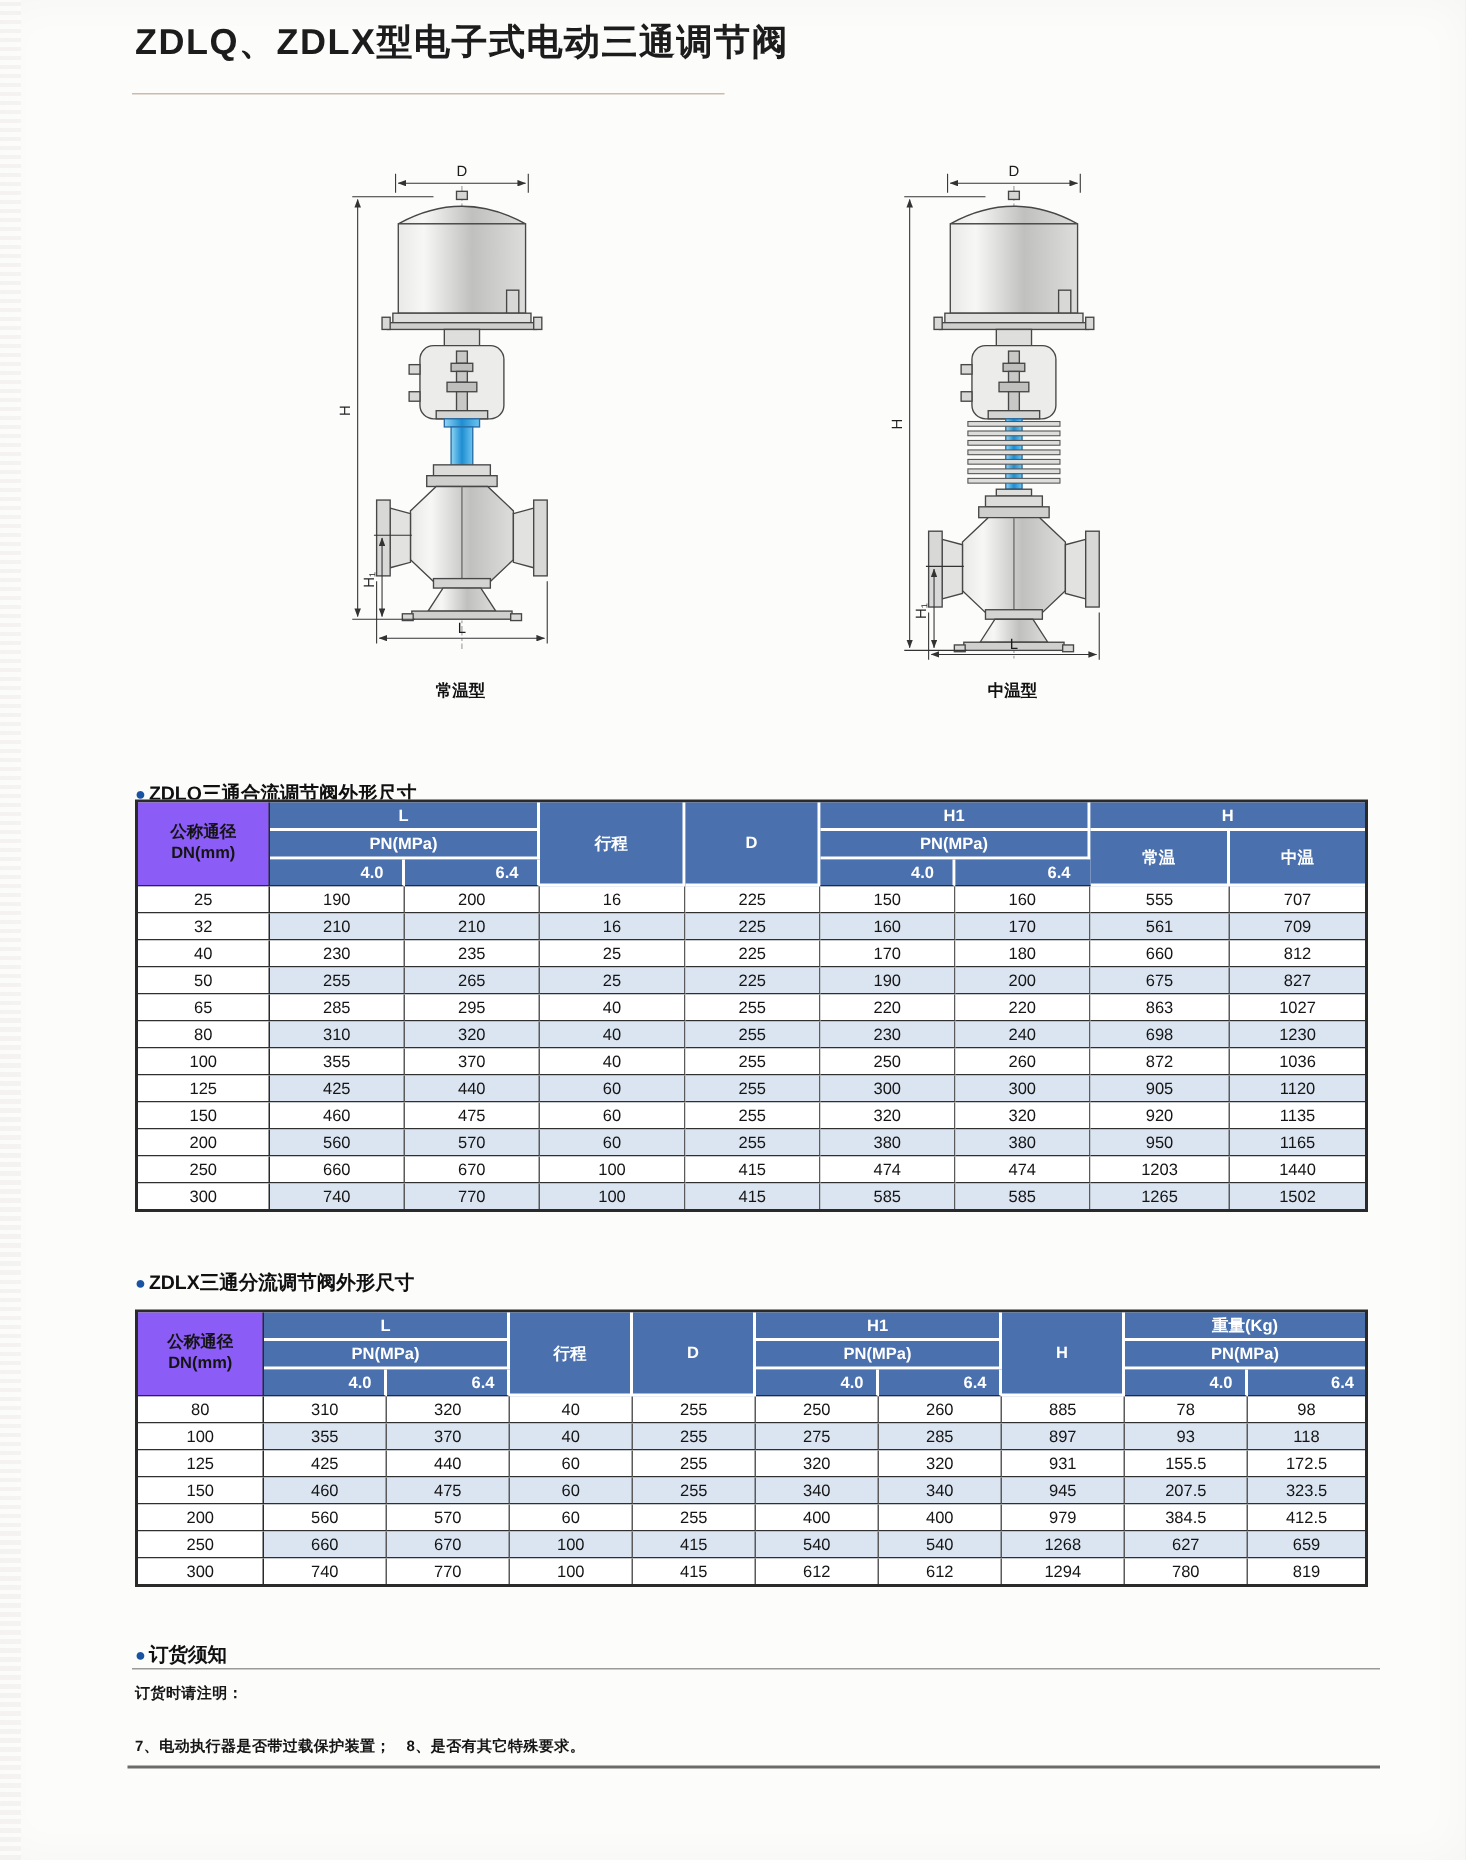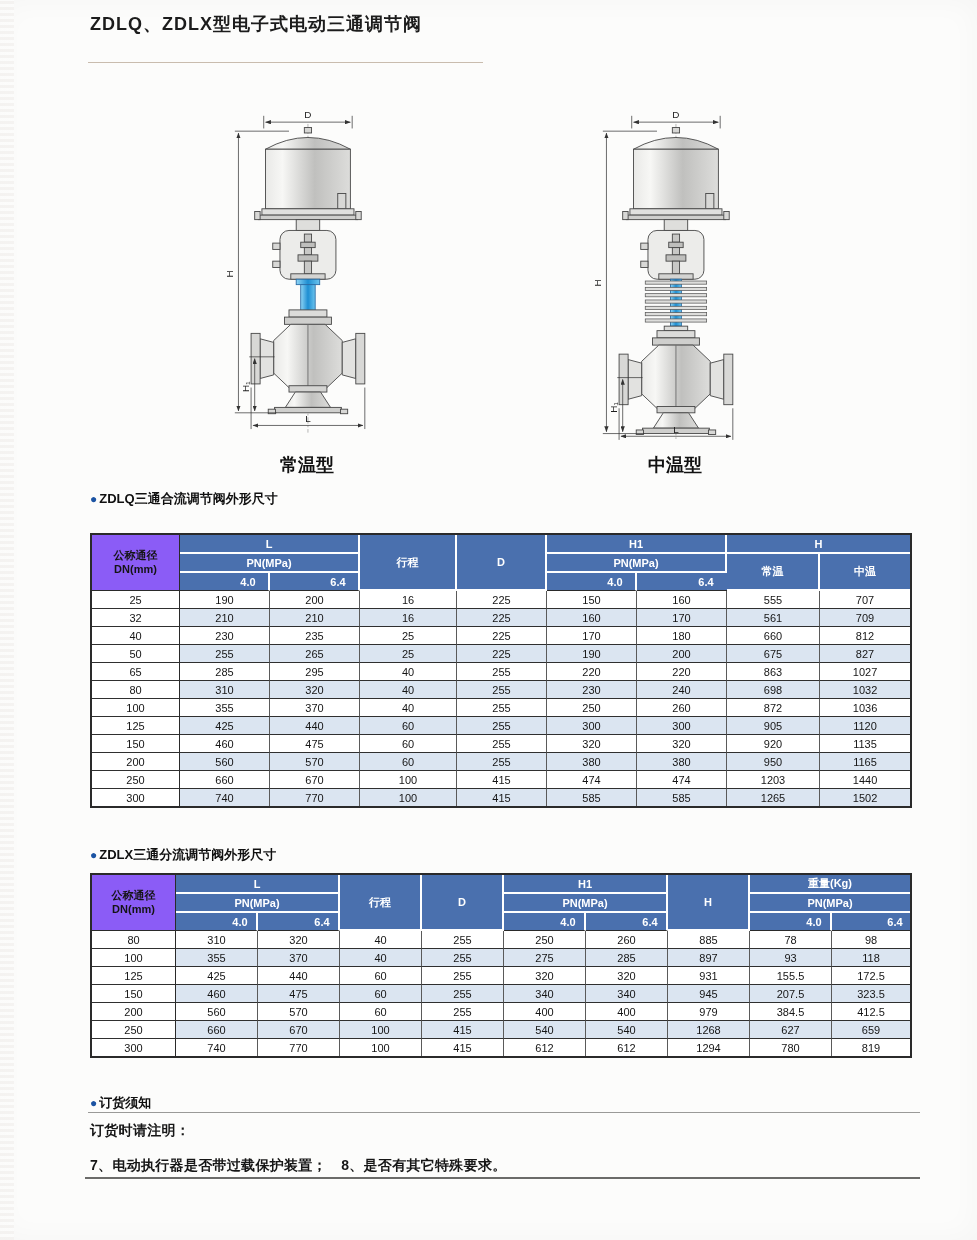--- a/index.html
+++ b/index.html
@@ -1,27 +1,27 @@
 <!DOCTYPE html>
 <html><head>
 <meta charset="utf-8">
 <style>
   html,body{margin:0;padding:0;}
   body{background:#e8e8e6;font-family:"Liberation Sans","DejaVu Sans",sans-serif;}
   .page{position:relative;width:977px;height:1240px;background:#fcfcfb;overflow:hidden;margin:0 auto;
         box-shadow:inset 0 0 30px rgba(0,0,0,0.03);}
   .page::before{content:"";position:absolute;left:0;top:0;width:14px;height:100%;
         background:repeating-linear-gradient(0deg,#f3f1ef 0 3px,#fcfcfb 3px 6px);opacity:.8;}
-  .page-title{position:absolute;left:90px;top:12px;font-size:18px;font-weight:bold;color:#1c1c1c;letter-spacing:1px;}
+  .page-title{position:absolute;left:90px;top:12px;font-size:24px;font-weight:bold;color:#1c1c1c;letter-spacing:1px;}
   .title-rule{position:absolute;left:88px;top:62px;width:395px;height:1px;background:#c9bcae;}
 
   
   .diagram{position:absolute;width:170px;text-align:center;}
   .diagram svg{display:block;margin:0 auto;}
-  .diagram-caption{margin-top:4px;font-size:18px;font-weight:bold;color:#111;}
+  .diagram-caption{margin-top:4px;font-size:11px;font-weight:bold;color:#111;}
 
   
   .sec-head{position:absolute;font-size:13px;font-weight:bold;color:#101010;}
   .sec-head .bullet{color:#1b53a3;margin-right:2px;font-size:12px;}
 
   
   table.dim{position:absolute;left:90px;width:818px;border-collapse:separate;border-spacing:0;
             table-layout:fixed;border:2px solid #2a2a2a;background:#fff;font-size:11px;color:#151515;}
   table.dim th{background:#4a70ae;color:#fff;font-weight:bold;height:17px;padding:0;
                border-right:2px solid #fff;border-bottom:2px solid #fff;text-align:center;vertical-align:middle;}
@@ -32,21 +32,21 @@
   table.dim td{height:17px;padding:0;text-align:center;vertical-align:middle;
                border-right:1px solid #5a5a5a;border-bottom:1px solid #2f2f2f;background:#fff;}
   table.dim td:last-child{border-right:none;}
   table.dim td.dn-cell{border-right:1px solid #2a2a2a;background:#fff;}
   table.dim tbody tr:nth-child(even) td:not(.dn-cell){background:#dbe5f1;}
   table.dim tbody tr:last-child td{border-bottom:none;}
 
   
   .notes-rule{position:absolute;height:1px;background:#9a9a98;}
   .notes-rule.bottom{height:2px;background:#6b6b69;}
-  .note-line{position:absolute;left:90px;font-size:14px;font-weight:bold;color:#161616;letter-spacing:.3px;}
+  .note-line{position:absolute;left:90px;font-size:10px;font-weight:bold;color:#161616;letter-spacing:.3px;}
 </style>
 </head>
 <body>
 
 <div class="page">
 
   <div class="page-title">ZDLQ、ZDLX型电子式电动三通调节阀</div>
   <div class="title-rule"></div>
 
   <div class="diagram" style="left:222px;top:104px;">
@@ -221,21 +221,21 @@
       <g font-size="11" fill="#1d1d1d">
         <text x="93" y="15" text-anchor="middle">D</text>
         <text x="10" y="198" text-anchor="middle" transform="rotate(-90 10 198)">H</text>
         <text x="28" y="336" text-anchor="middle" transform="rotate(-90 28 336)">H₁</text>
         <text x="93" y="364" text-anchor="middle">L</text>
       </g>
     </svg>
     <div class="diagram-caption">中温型</div>
   </div>
 
-  <div class="sec-head" style="left:90px;top:490px;text-align:center;">
+  <div class="sec-head" style="left:90px;top:520px;text-align:center;">
     <span class="bullet">●</span><span>ZDLQ三通合流调节阀外形尺寸</span>
   </div>
 
   <table class="dim" style="top:533px;">
     <colgroup>
       <col style="width:88px">
         <col style="width:90px">
         <col style="width:90px">
         <col style="width:97px">
       <col style="width:90px">
@@ -325,21 +325,21 @@
         </tr>
         <tr>
           <td class="dn-cell">80</td>
           <td>310</td>
           <td>320</td>
           <td>40</td>
           <td>255</td>
           <td>230</td>
           <td>240</td>
           <td>698</td>
-          <td>1032</td>
+          <td>1230</td>
         </tr>
         <tr>
           <td class="dn-cell">100</td>
           <td>355</td>
           <td>370</td>
           <td>40</td>
           <td>255</td>
           <td>250</td>
           <td>260</td>
           <td>872</td>

